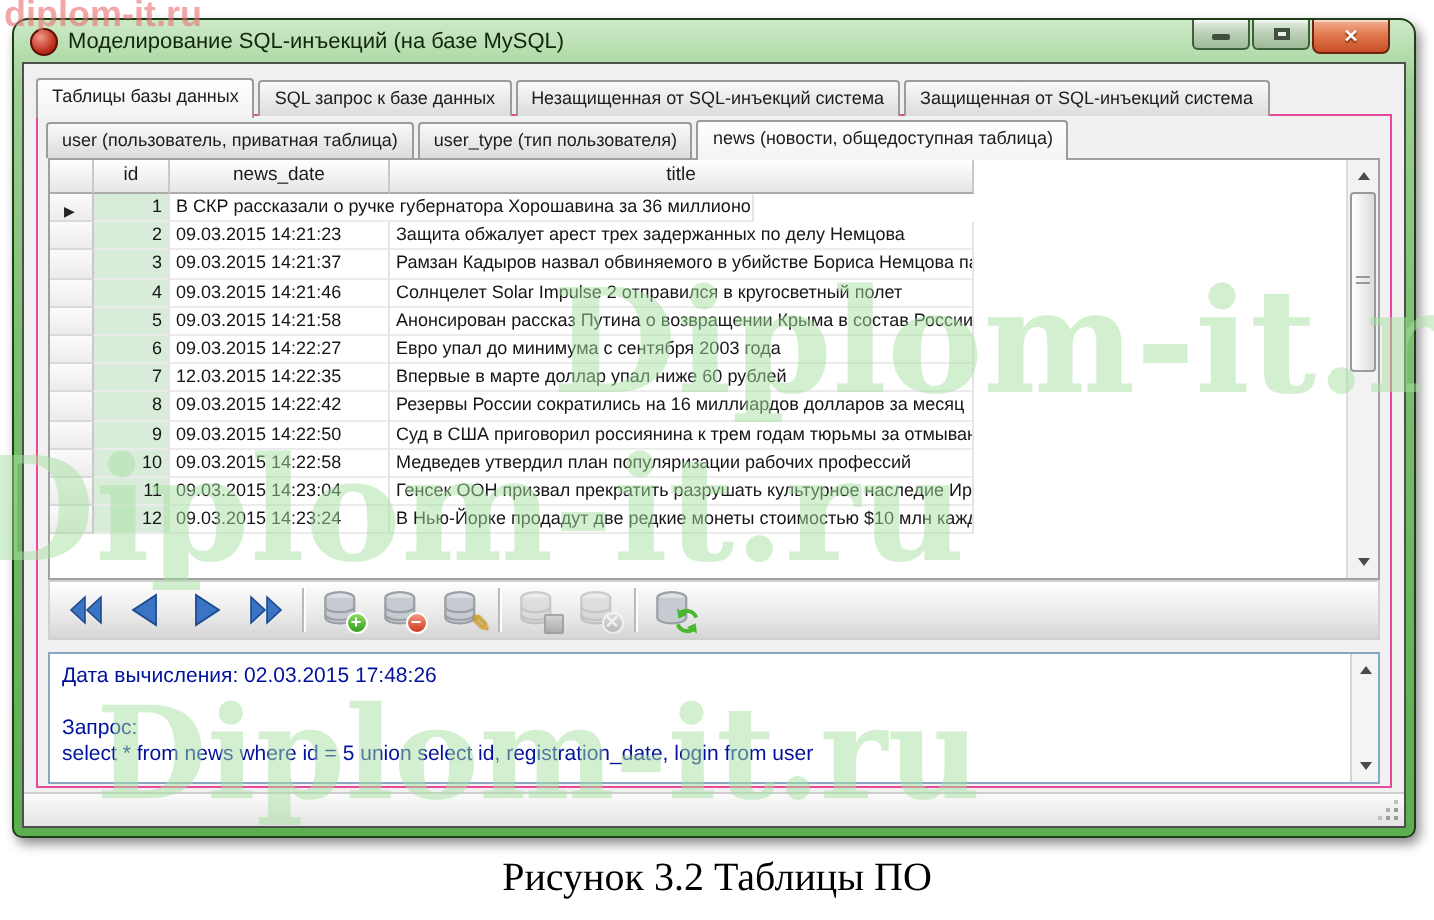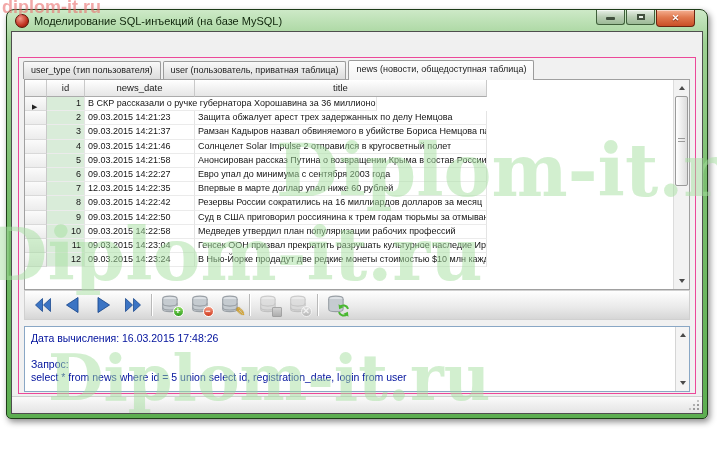--- a/index.html
+++ b/index.html
@@ -134,26 +134,32 @@
       <div class="wbtn max">
           <span class="maxglyph"></span>
         </div>
       <div class="wbtn close">
           <span>✕</span>
         </div>
     </div>
 
     <div class="client">
 
+      <div class="tabstrip main" id="main-tabs">
+          <div class="tab active">Таблицы базы данных</div>
+          <div class="tab">SQL запрос к базе данных</div>
+          <div class="tab">Незащищенная от SQL-инъекций система</div>
+          <div class="tab">Защищенная от SQL-инъекций система</div>
+        </div>
 
       <div class="mainpage"></div>
 
       <div class="tabstrip inner" id="table-tabs">
+          <div class="tab">user (пользователь, приватная таблица)</div>
           <div class="tab">user_type (тип пользователя)</div>
-          <div class="tab">user (пользователь, приватная таблица)</div>
           <div class="tab active">news (новости, общедоступная таблица)</div>
         </div>
 
       <div class="mainpage" style="background:transparent;border-color:transparent;pointer-events:none;">
         <div class="gridbox" style="pointer-events:auto;">
           <div class="gridhead">
             <div class="hcell rowhdr"></div>
             <div class="hcell c-id">id</div>
             <div class="hcell c-date">news_date</div>
             <div class="hcell c-title">title</div>
@@ -336,21 +342,21 @@
                 <polygon points="3,1.5 3.8,7.6 9,5.2" fill="#49b830"></polygon>
                 <path d="M3.5 11a6 6 0 0 0 10 2.2" fill="none" stroke="#49b830" stroke-width="2.4"></path>
                 <polygon points="15,16.5 14.2,10.4 9,12.8" fill="#49b830"></polygon>
               </svg>
             </span>
           </div>
         </div>
 
         <div class="output" style="pointer-events:auto;">
           <div class="outtext">
-            <div>Дата вычисления: 16.03.2015 17:48:26</div>
+            <div>Дата вычисления: 02.03.2015 17:48:26</div>
             <div class="qlabel">Запрос:</div>
             <div>select * from news where id = 5 union select id, registration_date, login from user</div>
           </div>
           <div class="vscroll">
             <div class="sarrow up">
                 <span class="tri-up"></span>
               </div>
             <div class="sarrow down">
                 <span class="tri-down"></span>
               </div>
@@ -358,19 +364,20 @@
         </div>
       </div>
 
       <div class="statusstrip">
         <div class="grip"></div>
       </div>
 
     </div>
   </div>
 
+  <div class="caption">Рисунок 3.2 Таблицы ПО</div>
 
   <div class="wm l1">Diplom-it.ru</div>
   <div class="wm l2">Diplom-it.ru</div>
   <div class="wm l3">Diplom-it.ru</div>
   <div class="wm corner">diplom-it.ru</div>
 
 </div>
 
 </body></html>

